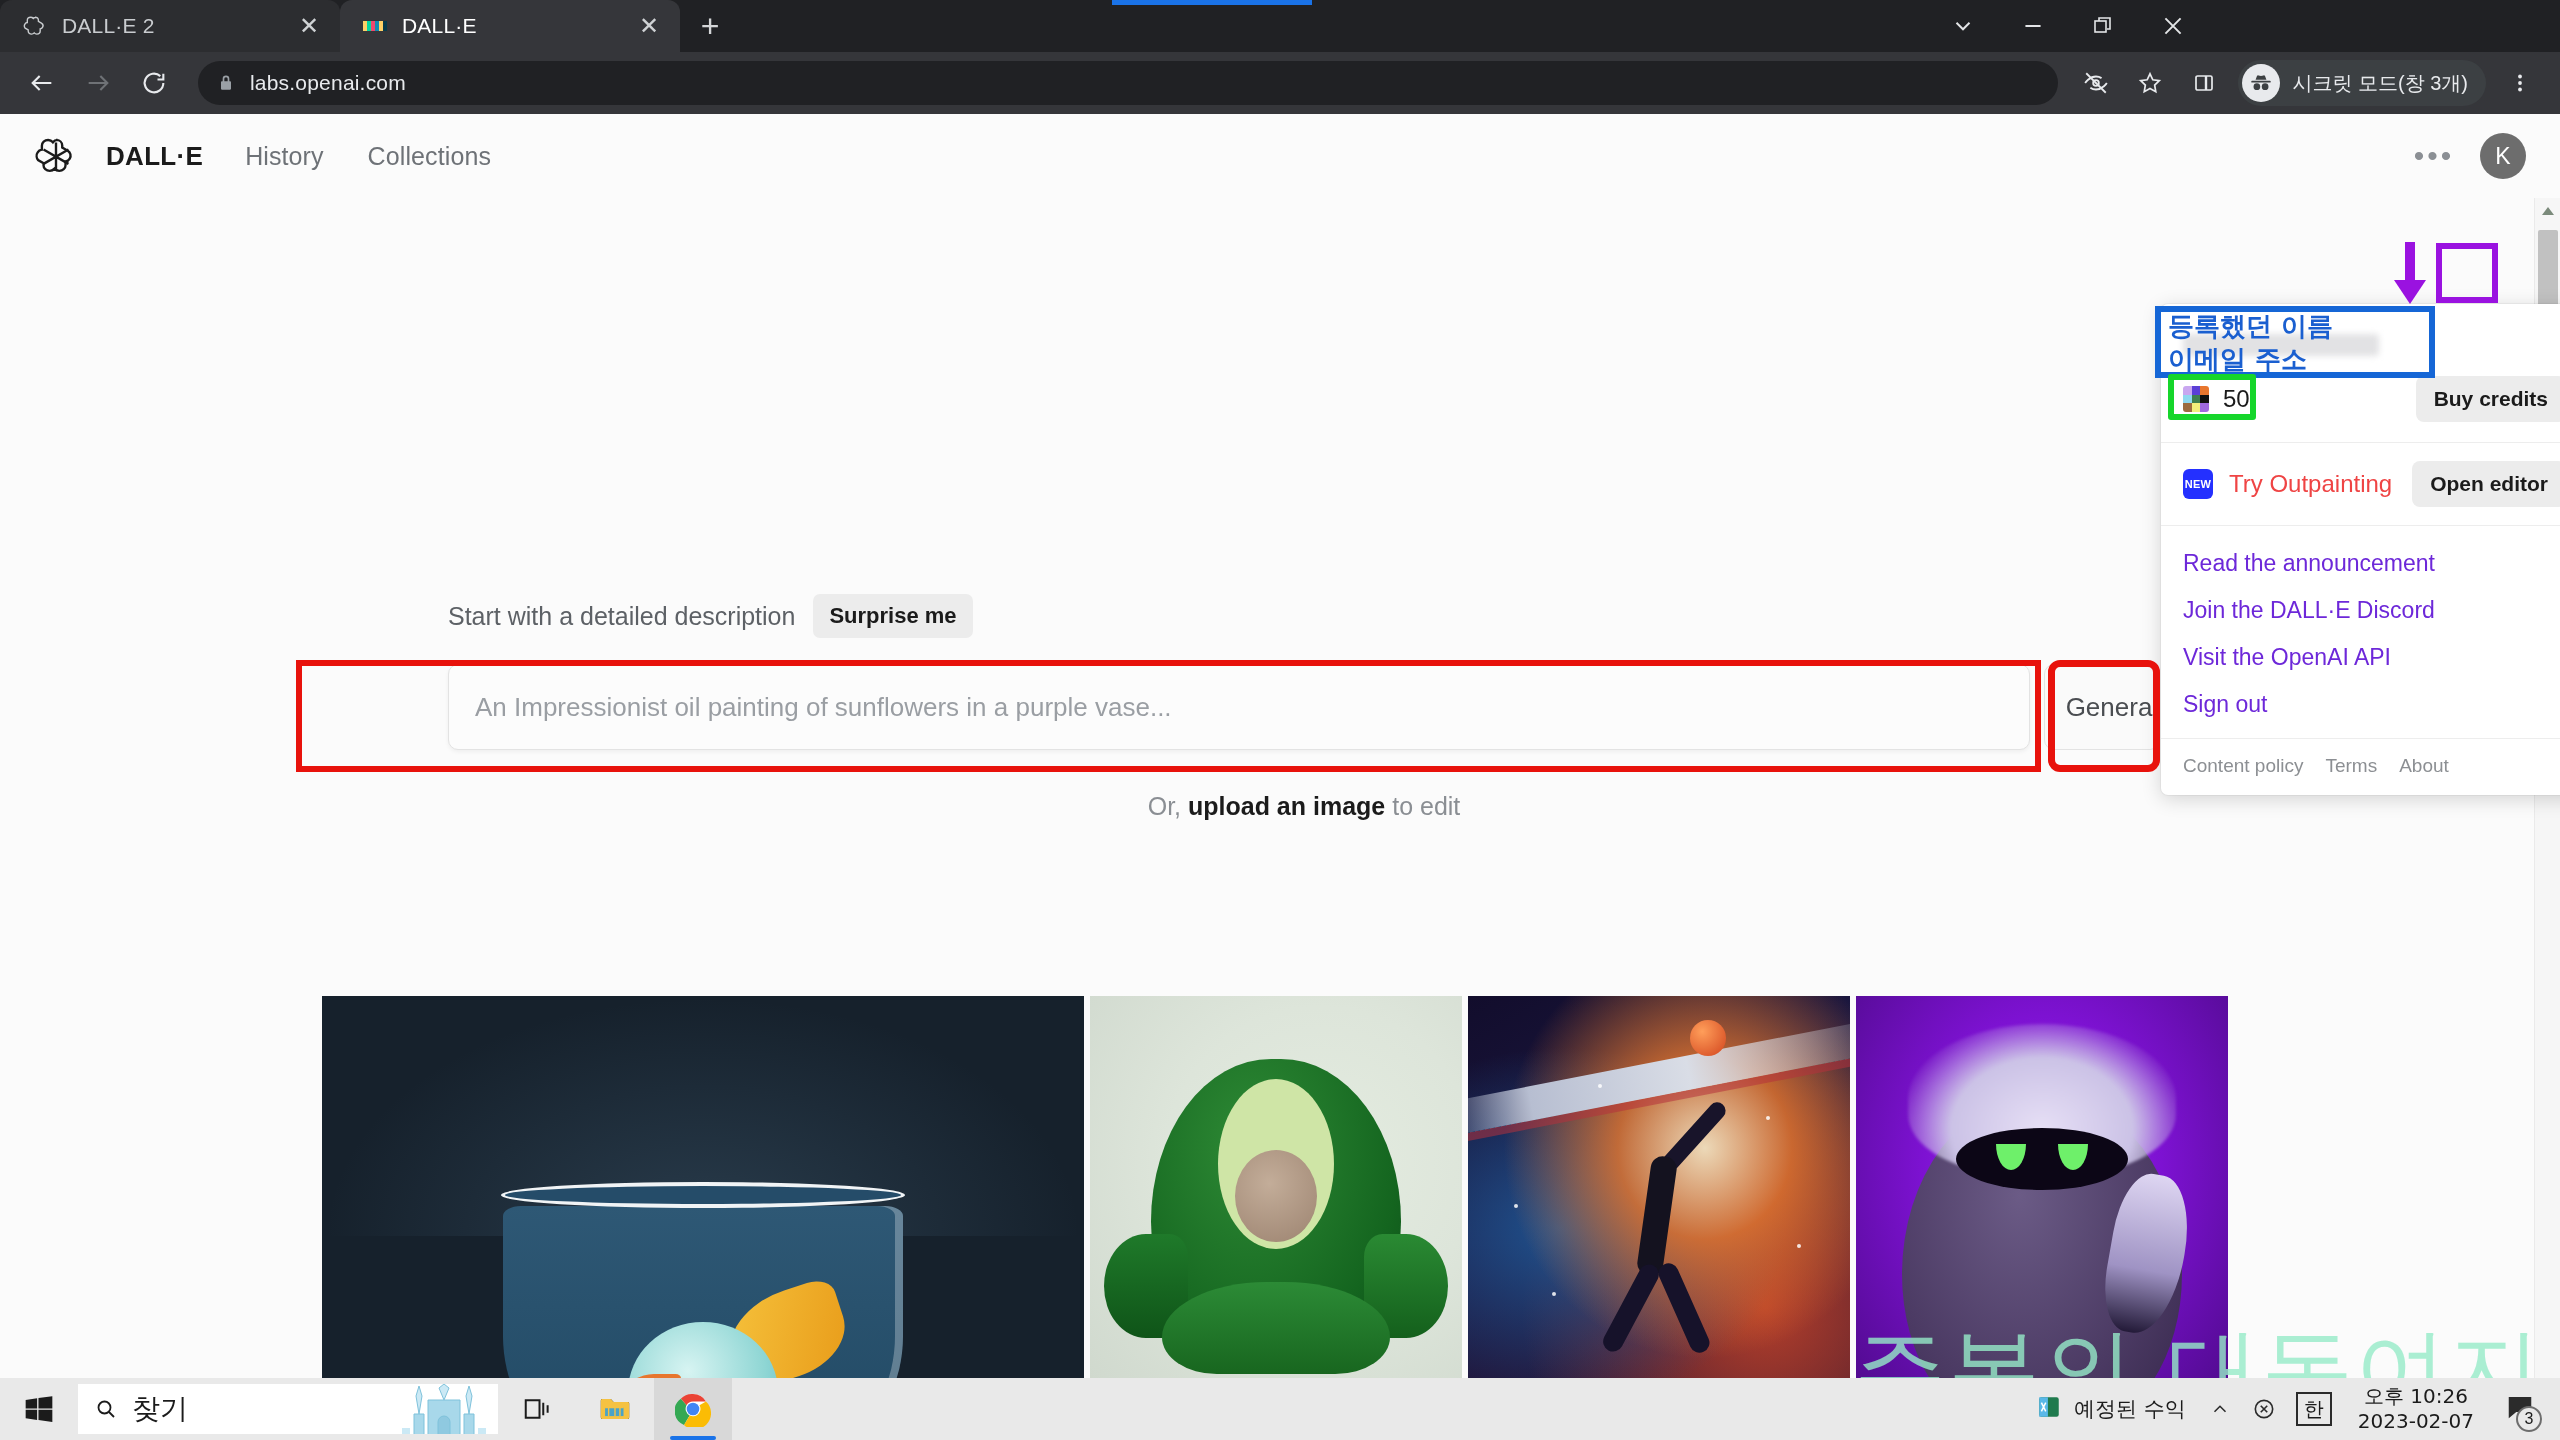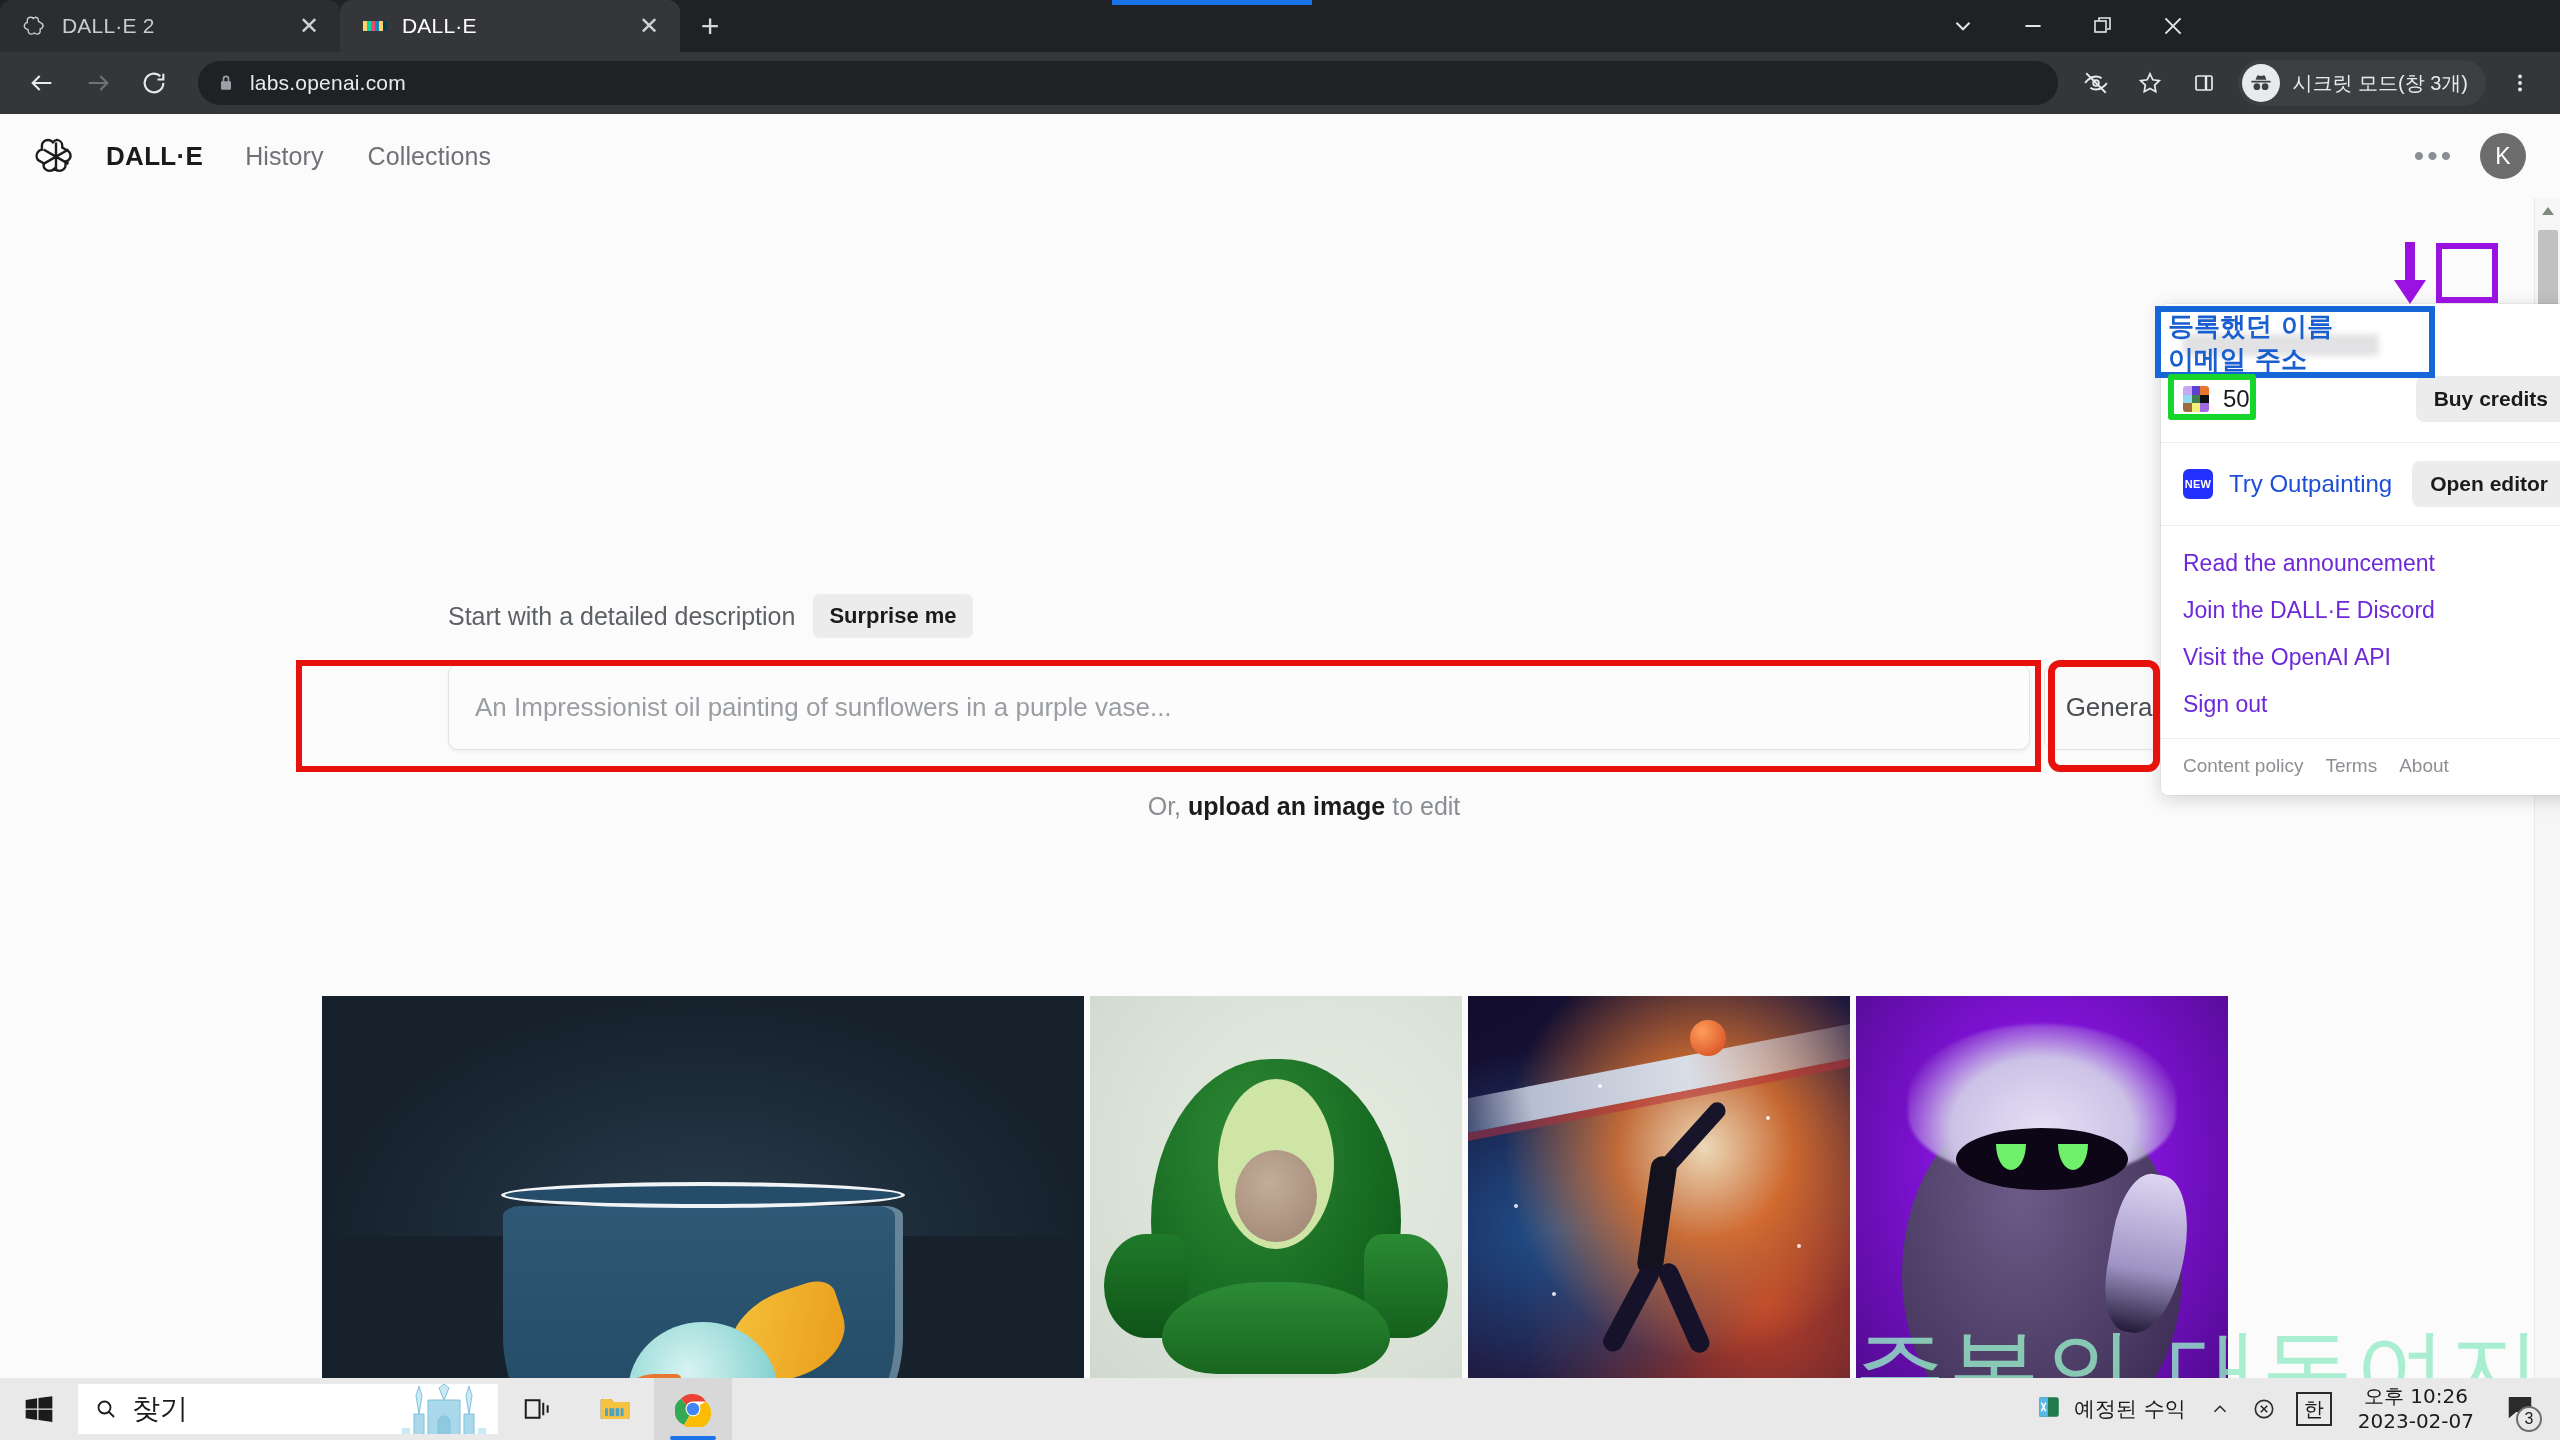--- a/index.html
+++ b/index.html
@@ -459,21 +459,21 @@
     padding: 18px 22px;
     border-bottom: 1px solid #ededed;
   }
   #new-badge {
     width: 30px; height: 30px; background: #2430ff;
     border-radius: 6px; color: #fff;
     font-size: 11px; font-weight: bold;
     display: flex; align-items: center; justify-content: center;
     margin-right: 16px; letter-spacing: .3px;
   }
-  #outpaint-label { font-size: 24px; color: #1d4ed8; }
+  #outpaint-label { font-size: 24px; color: #ef4444; }
   #um-links { padding: 14px 0 10px 0; }
   .um-link {
     display: block; padding: 10px 22px;
     font-size: 23px; color: #6d28d9;
   }
   #um-footer {
     border-top: 1px solid #ededed;
     padding: 16px 22px 18px 22px;
     display: flex; gap: 22px;
   }

